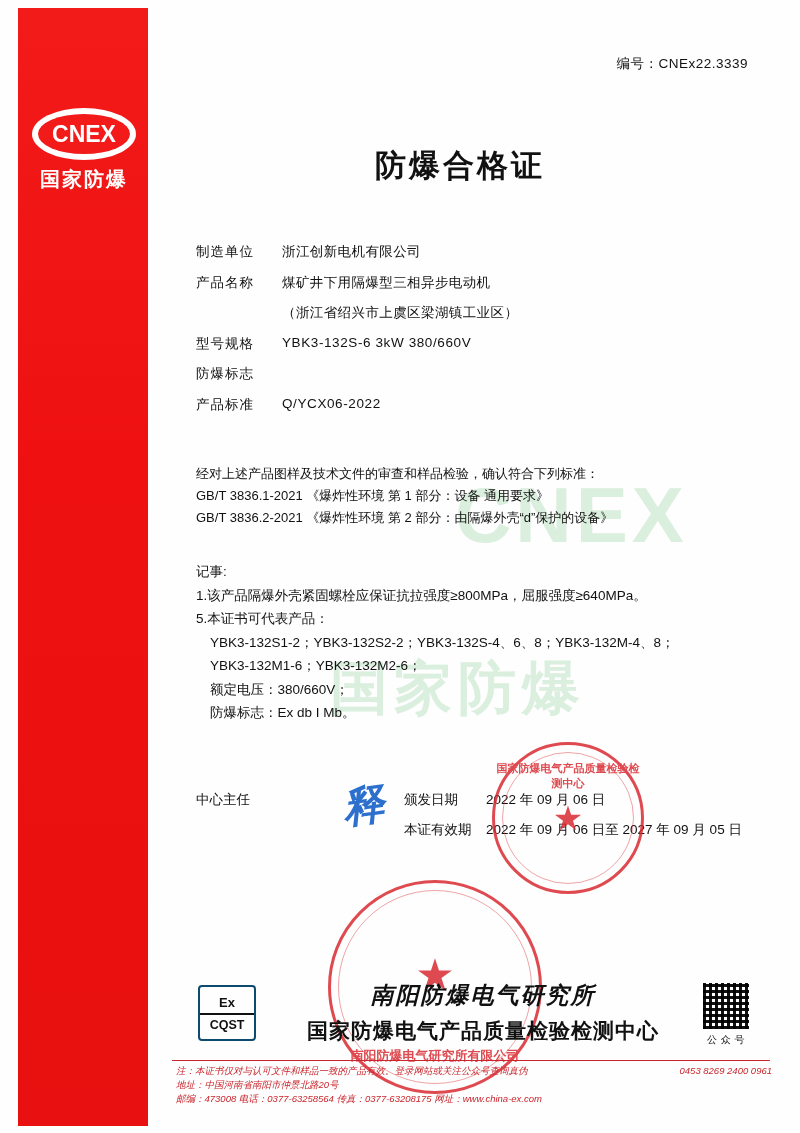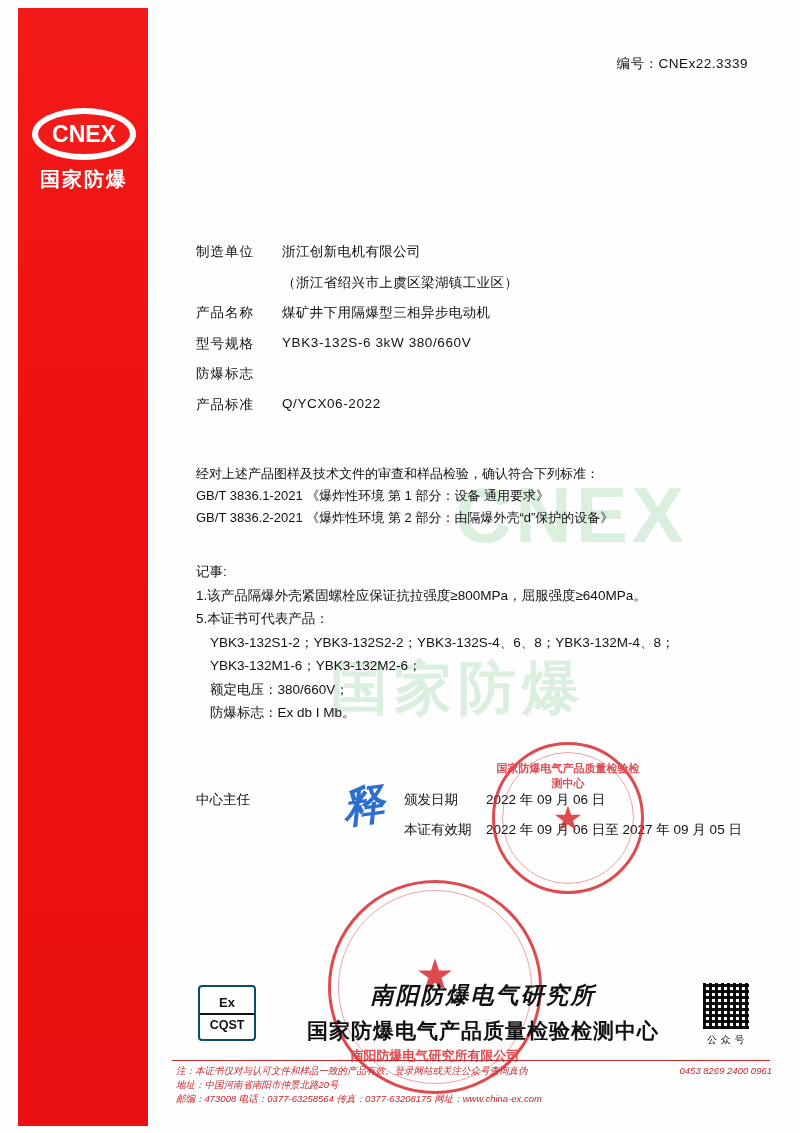--- a/index.html
+++ b/index.html
@@ -209,33 +209,34 @@
       <span class="logo-text">CNEX</span>
     </div>
     <div class="logo-sub">国家防爆</div>
   </div>
 
   <div class="wm wm1">CNEX</div>
   <div class="wm wm2">国家防爆</div>
 
   <div class="serial">编号：CNEx22.3339</div>
 
+  <div class="title">防爆合格证</div>
 
   <div class="fields">
     <div class="frow">
       <div class="flabel">制造单位</div>
       <div class="fval">浙江创新电机有限公司</div>
     </div>
     <div class="frow">
+      <div class="flabel">产品名称</div>
+      <div class="fval">煤矿井下用隔爆型三相异步电动机</div>
+    </div>
+    <div class="frow">
       <div class="flabel"></div>
       <div class="fval sub">（浙江省绍兴市上虞区梁湖镇工业区）</div>
-    </div>
-    <div class="frow">
-      <div class="flabel">产品名称</div>
-      <div class="fval">煤矿井下用隔爆型三相异步电动机</div>
     </div>
     <div class="frow">
       <div class="flabel">型号规格</div>
       <div class="fval mono">YBK3-132S-6   3kW   380/660V</div>
     </div>
     <div class="frow">
       <div class="flabel">防爆标志</div>
     </div>
     <div class="frow">
       <div class="flabel">产品标准</div>

